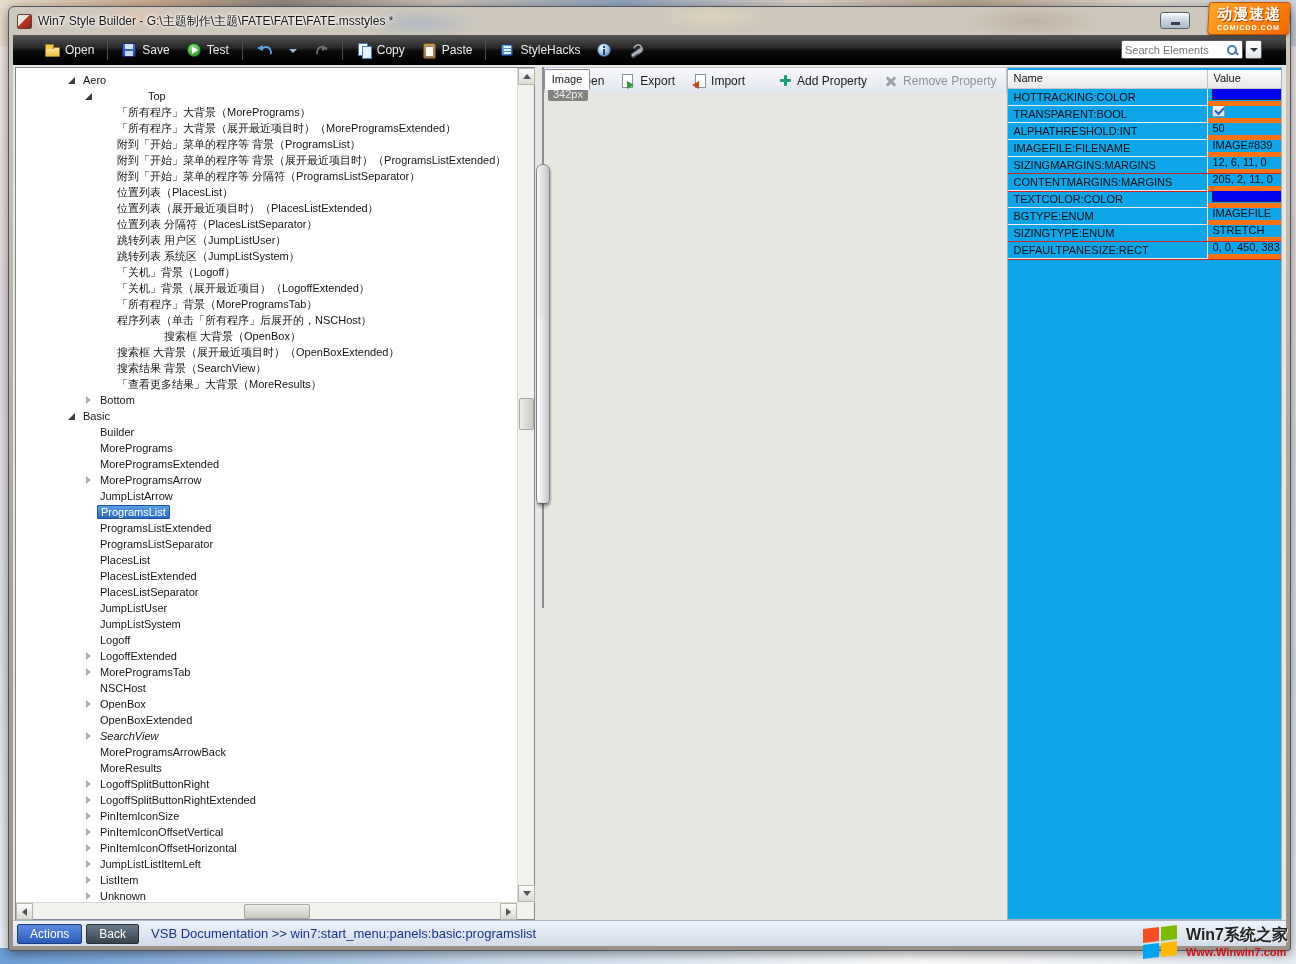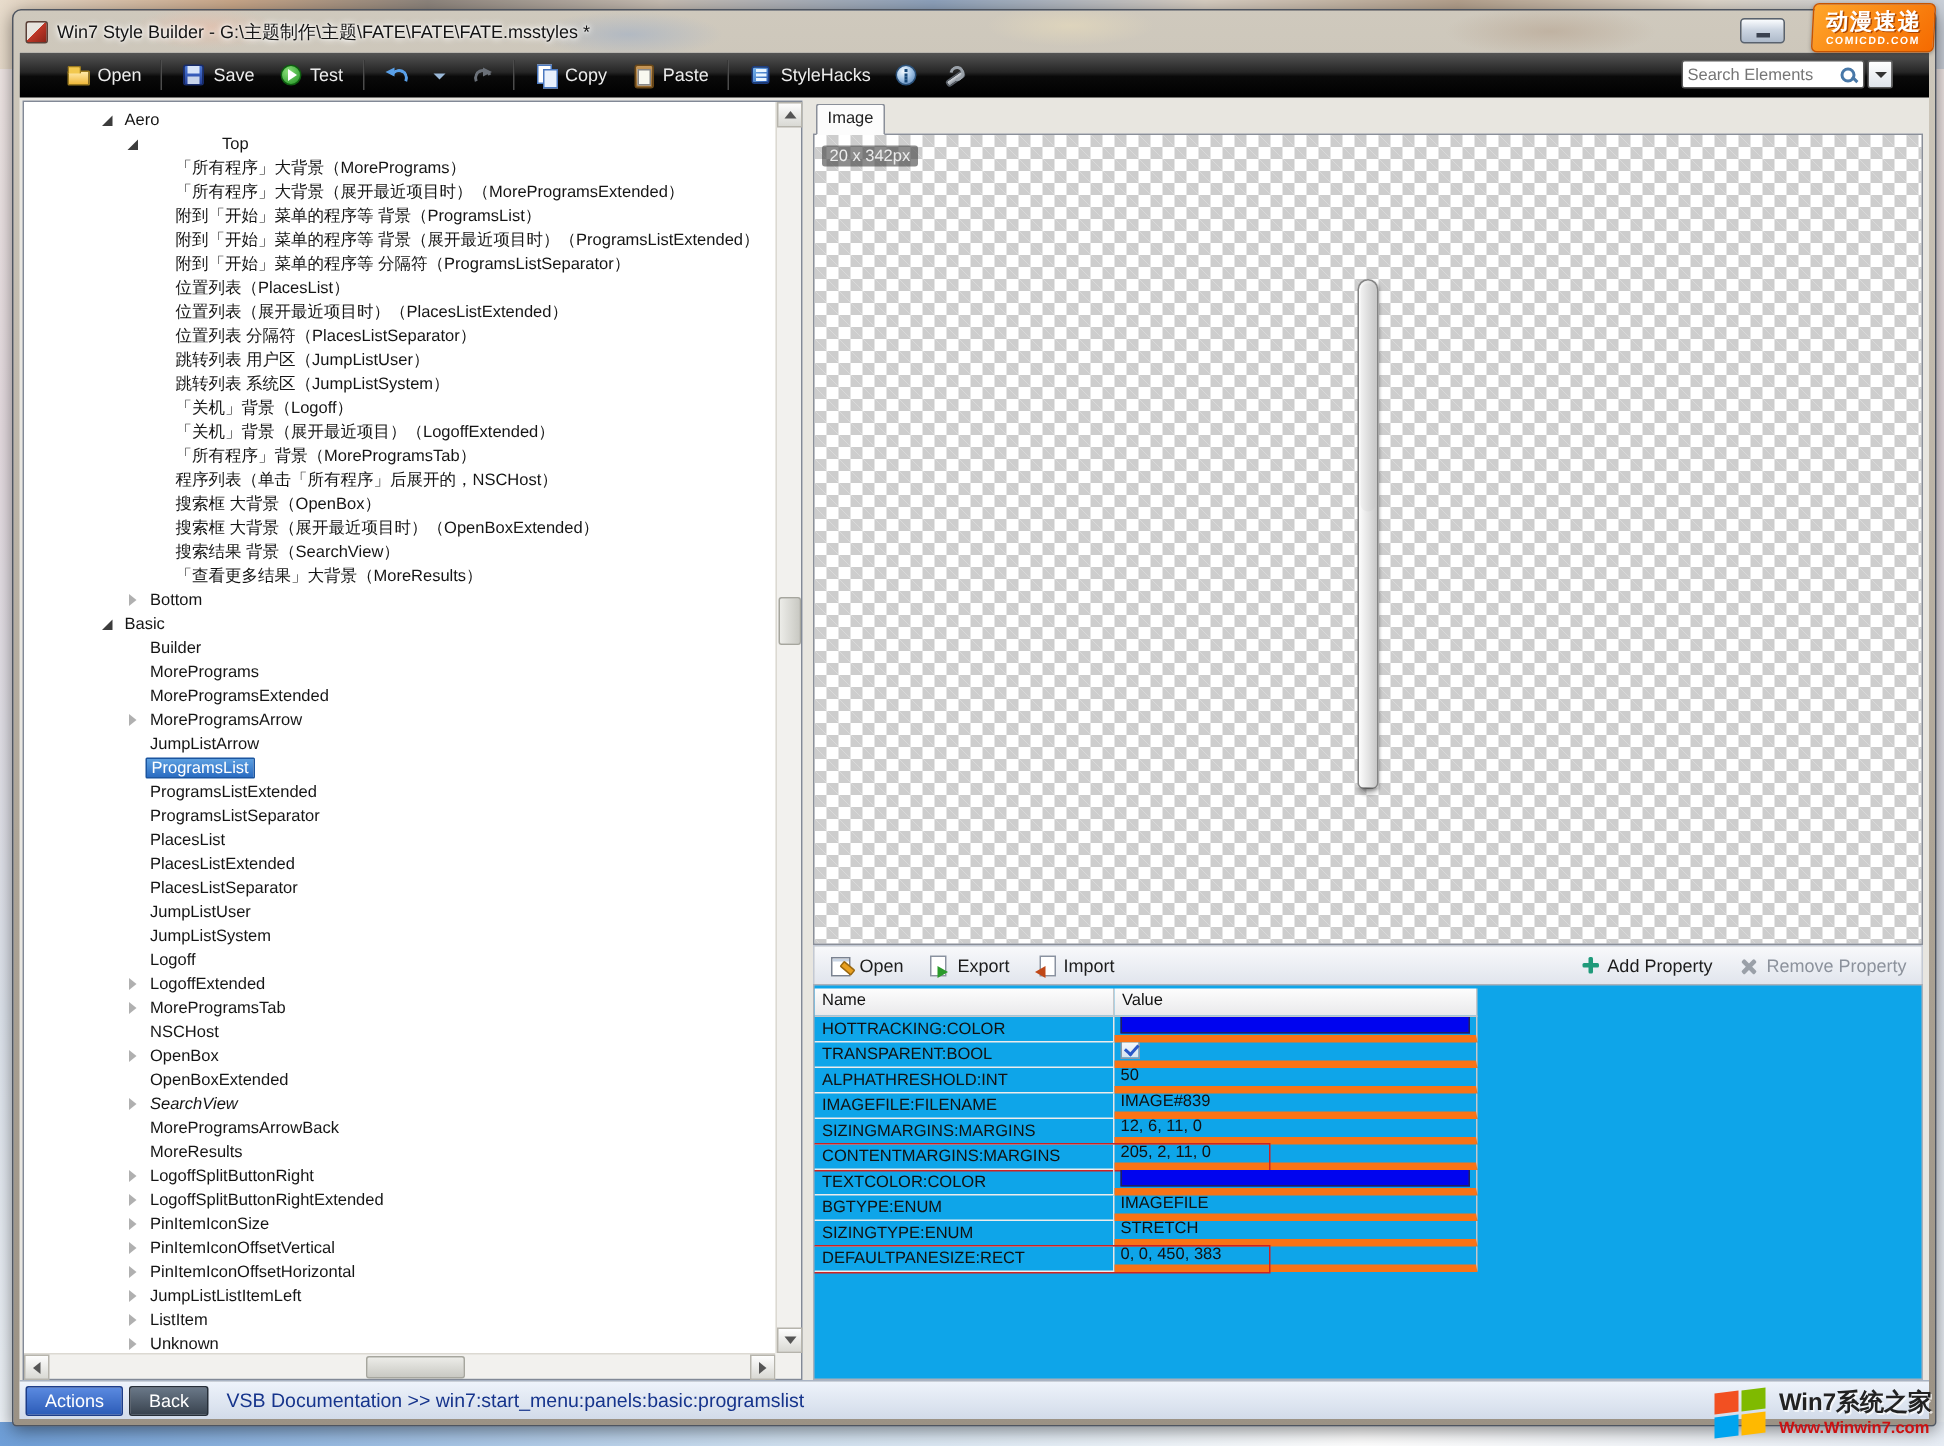--- a/index.html
+++ b/index.html
@@ -88,21 +88,21 @@
   .sbtn{position:absolute;width:17px;height:17px;background:linear-gradient(#fdfdfd,#d9d9d4);border:1px solid #b6b4ac;display:flex;align-items:center;justify-content:center}
   .sbtn.up{top:0;left:0}.sbtn.down{bottom:0;left:0}.sbtn.left{left:0;top:0}.sbtn.right{right:0;top:0}
   .sthumb-v{position:absolute;left:1px;width:15px;top:330px;height:32px;background:linear-gradient(90deg,#ececе8,#c9c9c3);background:linear-gradient(90deg,#ececе8,#c9c9c3);background:linear-gradient(90deg,#ececE8,#c9c9c3);border:1px solid #a6a69e;border-radius:2px}
   .sthumb-h{position:absolute;top:1px;height:15px;left:228px;width:66px;background:linear-gradient(#ecece8,#c9c9c3);border:1px solid #a6a69e;border-radius:2px}
   .tri-u{border-left:4px solid transparent;border-right:4px solid transparent;border-bottom:5px solid #555}
   .tri-d{border-left:4px solid transparent;border-right:4px solid transparent;border-top:5px solid #555}
   .tri-l{border-top:4px solid transparent;border-bottom:4px solid transparent;border-right:5px solid #555}
   .tri-r{border-top:4px solid transparent;border-bottom:4px solid transparent;border-left:5px solid #555}
 
   .splitter{width:7px;flex:none}
-  .right-panel{flex:1;display:flex;flex-direction:column;min-width:0;padding-right:2px}
+  .right-panel{flex:1;display:flex;flex-direction:row;min-width:0;padding-right:2px}
   .tabstrip{height:22px;flex:none;position:relative}
   .tab{position:absolute;left:2px;bottom:-1px;width:46px;height:21px;background:#fcfcfc;border:1px solid #8a8f99;border-bottom:1px solid #fcfcfc;
     border-radius:2px 2px 0 0;font-size:11px;text-align:center;line-height:19px;color:#222;z-index:2}
   .image-area{height:541px;flex:none;border:1px solid #8a8f99;position:relative;background-color:#fff;
     background-image:linear-gradient(45deg,#cdcdcd 25%,transparent 25%,transparent 75%,#cdcdcd 75%),
                      linear-gradient(45deg,#cdcdcd 25%,transparent 25%,transparent 75%,#cdcdcd 75%);
     background-size:16px 16px;background-position:0 0,8px 8px}
   .size-label{position:absolute;left:5px;top:7px;font-size:11px;color:#ececec;background:rgba(70,70,70,.62);padding:1px 5px;border-radius:2px}
   .preview-image{position:absolute;left:calc(50% - 7px);top:96px;width:14px;height:340px;border:1px solid #838383;border-radius:7px 7px 4px 4px;
     background:linear-gradient(90deg,#fdfdfd,#e2e2e2 55%,#c6c6c6);box-shadow:1px 1px 2px rgba(0,0,0,.25)}
@@ -301,21 +301,21 @@
               <span class="tl">「关机」背景（展开最近项目）（LogoffExtended）</span>
             </div>
             <div class="tree-row" style="padding-left: 84px;">
               <span class="tw"></span>
               <span class="tl">「所有程序」背景（MoreProgramsTab）</span>
             </div>
             <div class="tree-row" style="padding-left: 84px;">
               <span class="tw"></span>
               <span class="tl">程序列表（单击「所有程序」后展开的，NSCHost）</span>
             </div>
-            <div class="tree-row" style="padding-left: 84px;">
+            <div class="tree-row" style="padding-left: 84px; margin-left: 47px;">
               <span class="tw"></span>
               <span class="tl">搜索框 大背景（OpenBox）</span>
             </div>
             <div class="tree-row" style="padding-left: 84px;">
               <span class="tw"></span>
               <span class="tl">搜索框 大背景（展开最近项目时）（OpenBoxExtended）</span>
             </div>
             <div class="tree-row" style="padding-left: 84px;">
               <span class="tw"></span>
               <span class="tl">搜索结果 背景（SearchView）</span>

